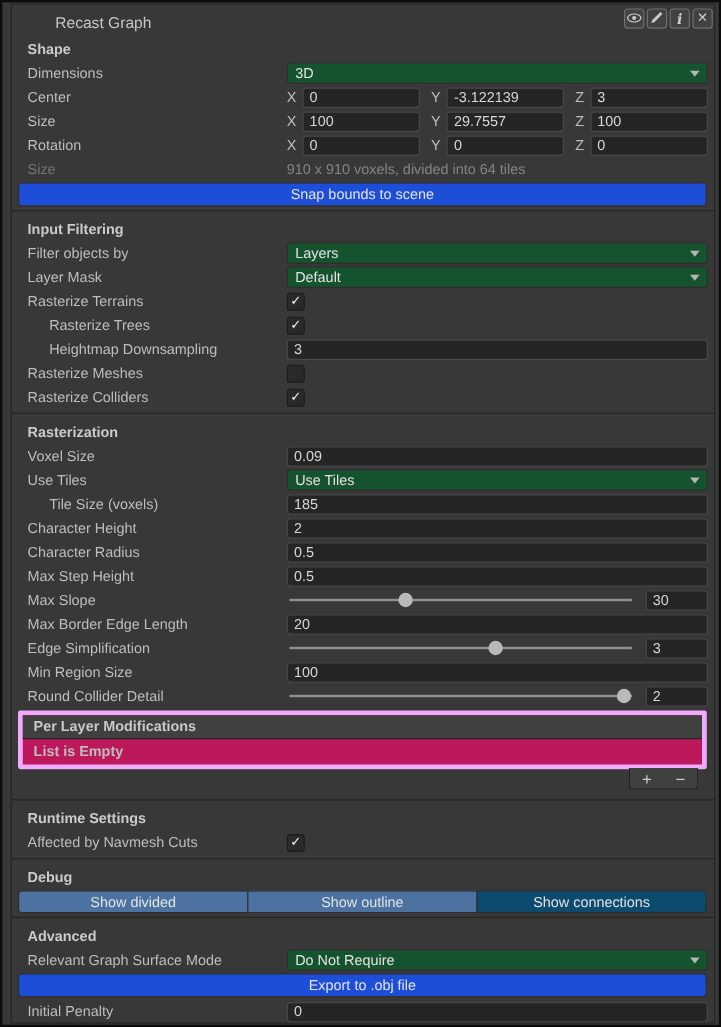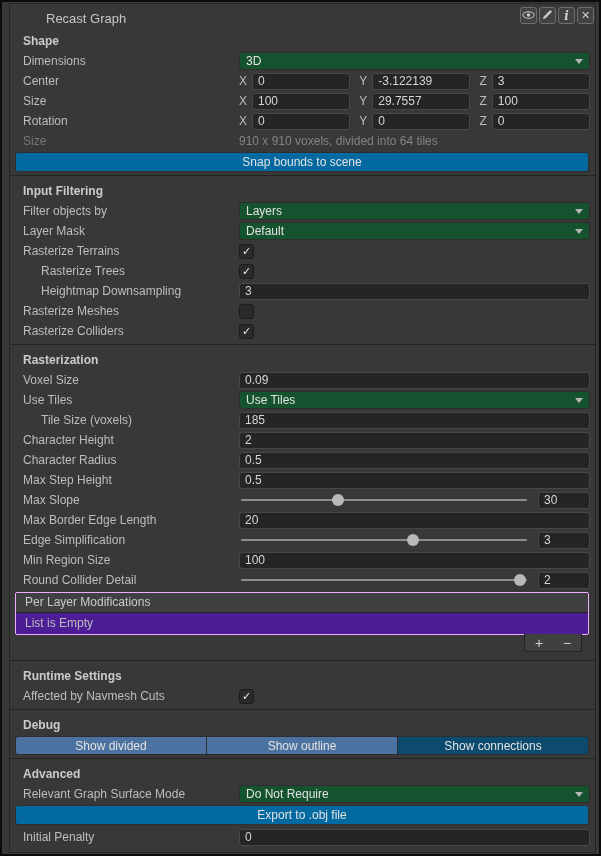--- a/index.html
+++ b/index.html
@@ -48,28 +48,28 @@
   .vec3 .field:last-child{margin-right:0;}
   .checkbox{
     width:15px;height:15px;box-sizing:border-box;flex:0 0 auto;
     background:#2a2a2a;border:1px solid #1c1c1c;border-radius:3px;
     display:flex;align-items:center;justify-content:center;
     color:#ededed;font-size:11px;line-height:1;
   }
   .info-text{color:#848484;}
   .wide-btn{
     height:18px;margin:1px 6px 2px 5px;
-    background:#0369a1;border:1px solid #2f2f2f;border-radius:3px;
+    background:#1d4ed8;border:1px solid #2f2f2f;border-radius:3px;
     color:#e3e3e3;display:flex;align-items:center;justify-content:center;cursor:default;
   }
   .divider{height:1px;background:#242424;margin:3px 0;}
   .slider{flex:1;position:relative;height:16px;margin-right:2px;min-width:0;}
   .slider .track{position:absolute;left:2px;right:2px;top:7px;height:2px;background:#8d8d8d;border-radius:1px;}
   .slider .handle{position:absolute;top:2px;width:12px;height:12px;border-radius:50%;background:#b9b9b9;}
-  .plist{margin:2px 6px 0 5px;border:1px solid #f0abfc;background:#4c1d95;border-radius:2px;}
+  .plist{margin:2px 6px 0 5px;border:4px solid #f0abfc;background:#be185d;border-radius:2px;font-weight:bold;}
   .plist-header{height:19px;line-height:19px;padding:0 9px;background:#404040;border-bottom:1px solid #232323;color:#c9c9c9;}
   .plist-empty{height:21px;line-height:21px;padding:0 9px;color:#bdbdbd;}
   .plist-footerbar{height:22px;position:relative;margin:0 6px 2px 5px;}
   .plist-footer{
     position:absolute;right:7px;top:-1px;width:58px;height:18px;box-sizing:border-box;
     background:#404040;border:1px solid #232323;border-top:none;border-radius:0 0 3px 3px;
     display:flex;align-items:center;justify-content:space-around;
   }
   .pm-btn{color:#cfcfcf;font-size:14px;line-height:1;cursor:default;}
   .seg{display:flex;margin:1px 6px 2px 5px;height:19px;}

